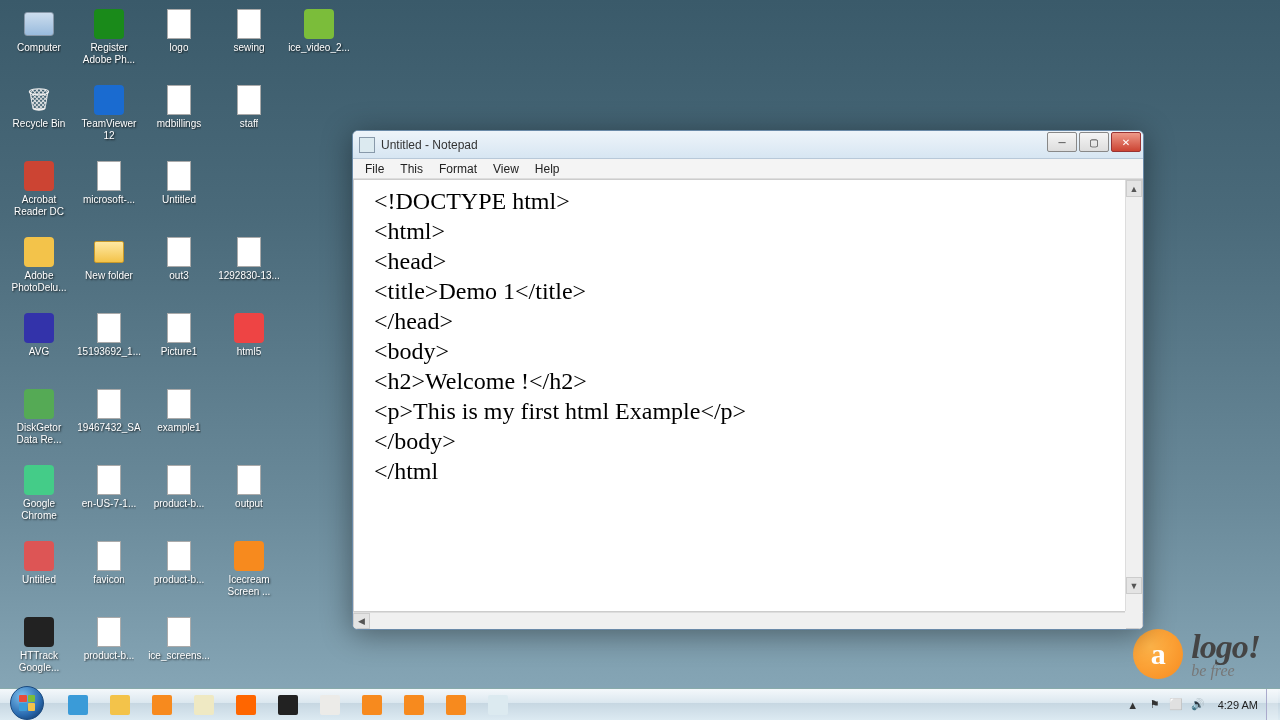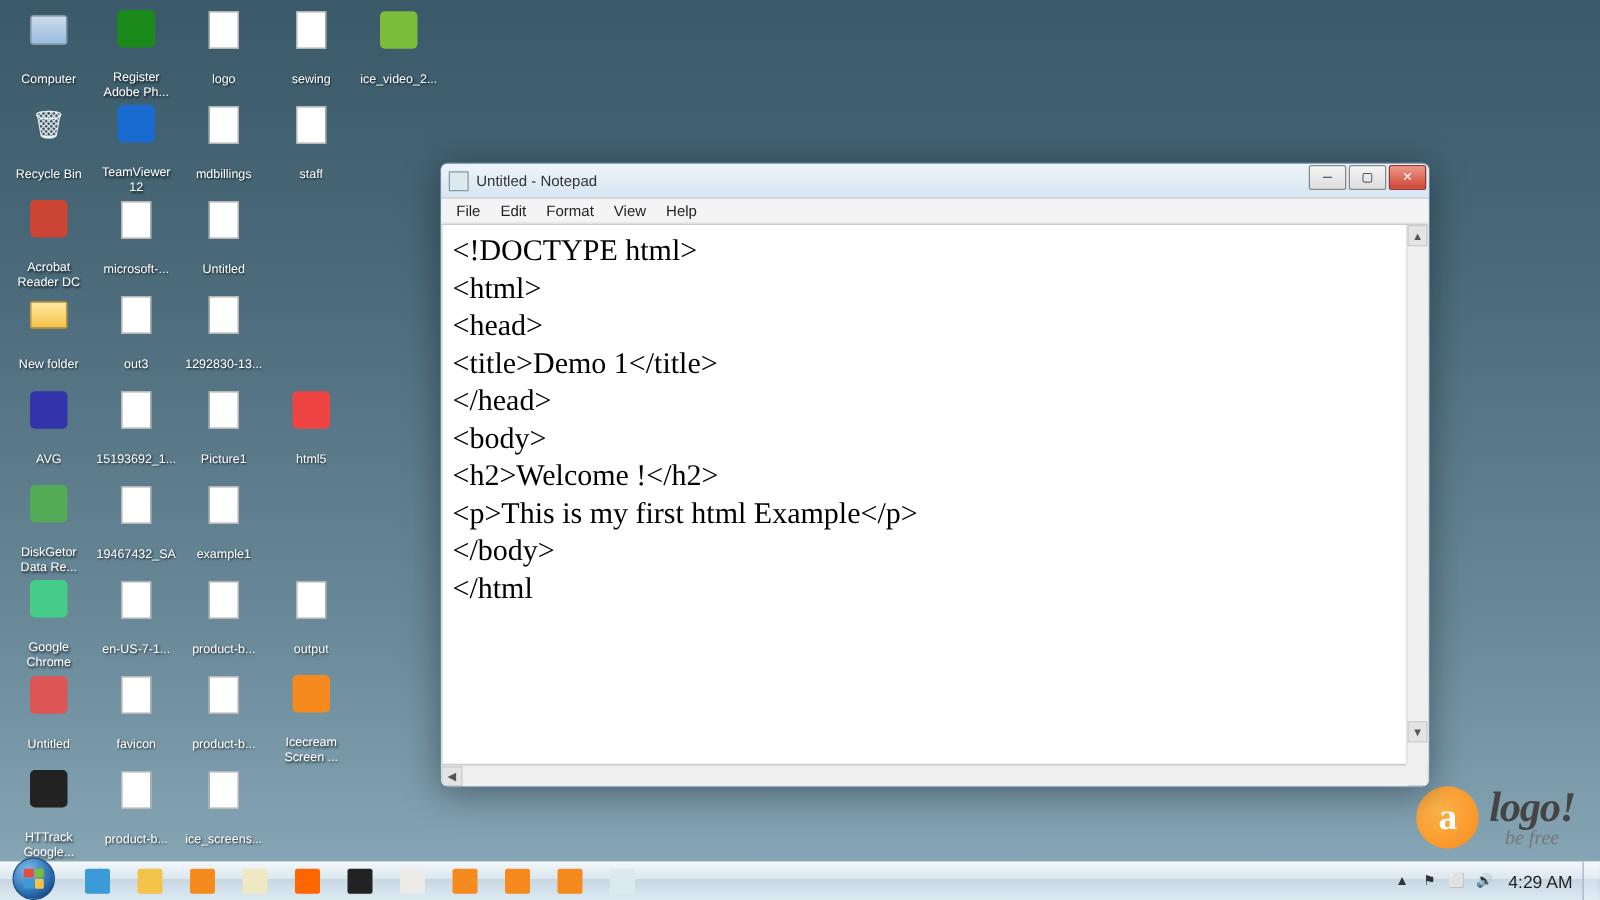--- a/index.html
+++ b/index.html
@@ -11,21 +11,20 @@
   }
   
   .icons-grid { position: absolute; top: 4px; left: 4px; }
   .drow { display: flex; }
   .dicon {
     width: 70px; height: 76px;
     display: flex; flex-direction: column; align-items: center;
     justify-content: flex-start;
     padding-top: 4px;
     cursor: pointer;
-    gap: 16px;
   }
   .dicon .ico {
     width: 32px; height: 32px;
     display: flex; align-items: center; justify-content: center;
     font-size: 22px;
   }
   .dicon .lbl {
     color: #fff; font-size: 10px; text-align: center;
     text-shadow: 1px 1px 2px rgba(0,0,0,.8);
     line-height: 12px; max-width: 66px;
@@ -43,21 +42,21 @@
     display: flex; align-items: center; gap: 8px;
   }
   .avast .ball {
     width: 50px; height: 50px; border-radius: 50%;
     background: radial-gradient(circle at 35% 35%, #ffb54a, #f78a1e);
     position: relative;
   }
   .avast .ball::after { content:"a"; color:#fff; font: bold 30px/50px Georgia; position:absolute; width:100%; text-align:center;}
   .avast .txt { display:flex; flex-direction:column; }
   .avast .t1 { font: italic bold 34px Georgia,serif; color:#444; letter-spacing:-1px;}
-  .avast .t2 { font: italic 16px Georgia; color:#777; text-align:center; margin-top:-4px;}
+  .avast .t2 { font: italic 16px Georgia; color:#777; text-align:left; margin-top:-4px;}
   
   .taskbar {
     position: absolute; left:0; right:0; bottom:0; height: 32px;
     background: linear-gradient(to bottom, #f4f8fb 0%, #dbe7ef 45%, #c7d7e2 46%, #dceaf2 100%);
     border-top: 1px solid #8aa;
     display:flex; align-items:stretch;
   }
   .start-btn {
     width: 54px; display:flex; align-items:center; justify-content:center;
     cursor:pointer;
@@ -70,21 +69,21 @@
     padding:8px; gap:1px;
   }
   .start-orb span{border-radius:1px;}
   .sq-r{background:#e74c3c;} .sq-g{background:#7bbd3a;} .sq-b{background:#3a9bd8;} .sq-y{background:#f3c34a;}
   .task-items { display:flex; align-items:center; padding-left:4px; gap:2px;}
   .titem { width:40px; height:26px; border:1px solid transparent; border-radius:2px;
     display:flex;align-items:center;justify-content:center; cursor:pointer;}
   .titem .ti{width:20px;height:20px;border-radius:2px;}
   .tray { margin-left:auto; display:flex; align-items:center; padding-right:2px;}
   .tray-ico{width:18px;height:18px;margin:0 2px;display:flex;align-items:center;justify-content:center;font-size:11px;color:#333;cursor:pointer;}
-  .clock{font-size:14px;color:#222;padding:0 8px;cursor:pointer;text-align:right;}
+  .clock{font-size:11px;color:#222;padding:0 8px;cursor:pointer;text-align:right;}
   .showdesk{width:12px;height:32px;border-left:1px solid #aac;background:rgba(255,255,255,.2);cursor:pointer;}
   
   .window {
     position:absolute; left:352px; top:130px; width:792px; height:500px;
     background:#f0f0f0; border:1px solid #6a8aa8;
     border-radius:6px; box-shadow:0 4px 30px rgba(0,0,0,.4);
     display:flex; flex-direction:column; overflow:hidden;
   }
   .titlebar{
     height:28px; background:linear-gradient(to bottom,#eef4fa,#d7e6f2);
@@ -95,21 +94,21 @@
   .winbtns{margin-left:auto;display:flex;height:100%;}
   .wbtn{width:30px;height:20px;margin-top:1px;margin-right:2px;border:1px solid #888;border-radius:2px;
     display:flex;align-items:center;justify-content:center;font-size:10px;cursor:pointer;
     background:linear-gradient(#f5f5f5,#ddd);}
   .wbtn.min{color:#222;}
   .wbtn.max{color:#222;}
   .wbtn.close{background:linear-gradient(#e98,#c43);color:#fff;border-color:#933;}
   .menubar{height:20px;background:#f4f4f4;display:flex;align-items:center;border-bottom:1px solid #ddd;padding-left:4px;}
   .menuitem{font-size:12px;color:#222;padding:2px 8px;cursor:pointer;}
   .editor-wrap{flex:1;display:flex;background:#fff;border:1px solid #ccc;margin:0;}
-  .editor{flex:1;padding:6px 8px;font-family:Georgia,"Times New Roman",serif;font-size:24px;line-height:30px;
+  .editor{flex:1;padding:6px 20px;font-family:Georgia,"Times New Roman",serif;font-size:24px;line-height:30px;
     white-space:pre;overflow:hidden;color:#000;}
   .vscroll{width:17px;background:#f0f0f0;border-left:1px solid #ddd;position:relative;}
   .vscroll .arr{height:17px;background:#e4e4e4;border:1px solid #ccc;font-size:9px;display:flex;align-items:center;justify-content:center;color:#555;cursor:pointer;}
   .vscroll .arr.bot{position:absolute;bottom:17px;left:0;right:0;}
   .hscroll{height:17px;background:#f0f0f0;border-top:1px solid #ddd;display:flex;}
   .hscroll .arr{width:17px;background:#e4e4e4;border:1px solid #ccc;font-size:9px;display:flex;align-items:center;justify-content:center;color:#555;cursor:pointer;}
   .hscroll .track{flex:1;}
   .hscroll .arr.right{margin-left:auto;}
   .corner{width:17px;height:17px;background:#f0f0f0;position:absolute;right:1px;bottom:1px;}
 </style>
@@ -191,20 +190,26 @@
         <div class="dicon">
           <div class="ico">
             <div class="ico-file"></div>
           </div>
           <div class="lbl">Untitled</div>
         </div>
       </div>
       <div class="drow">
         <div class="dicon">
           <div class="ico">
+            <div class="ico-app" style="background: rgb(243, 195, 74);"></div>
+          </div>
+          <div class="lbl">Adobe PhotoDelu...</div>
+        </div>
+        <div class="dicon">
+          <div class="ico">
             <div class="ico-folder"></div>
           </div>
           <div class="lbl">New folder</div>
         </div>
         <div class="dicon">
           <div class="ico">
             <div class="ico-file"></div>
           </div>
           <div class="lbl">out3</div>
         </div>
@@ -348,21 +353,21 @@
       <div class="npico"></div>
       <div class="title">Untitled - Notepad</div>
       <div class="winbtns">
         <div class="wbtn min">─</div>
         <div class="wbtn max">▢</div>
         <div class="wbtn close">✕</div>
       </div>
     </div>
     <div class="menubar" id="menubar">
         <div class="menuitem">File</div>
-        <div class="menuitem">Edit</div>
+        <div class="menuitem">This</div>
         <div class="menuitem">Format</div>
         <div class="menuitem">View</div>
         <div class="menuitem">Help</div>
       </div>
     <div class="editor-wrap">
       <div class="editor" id="editor">&lt;!DOCTYPE html&gt;
 &lt;html&gt;
 &lt;head&gt;
 &lt;title&gt;Demo 1&lt;/title&gt;
 &lt;/head&gt;

